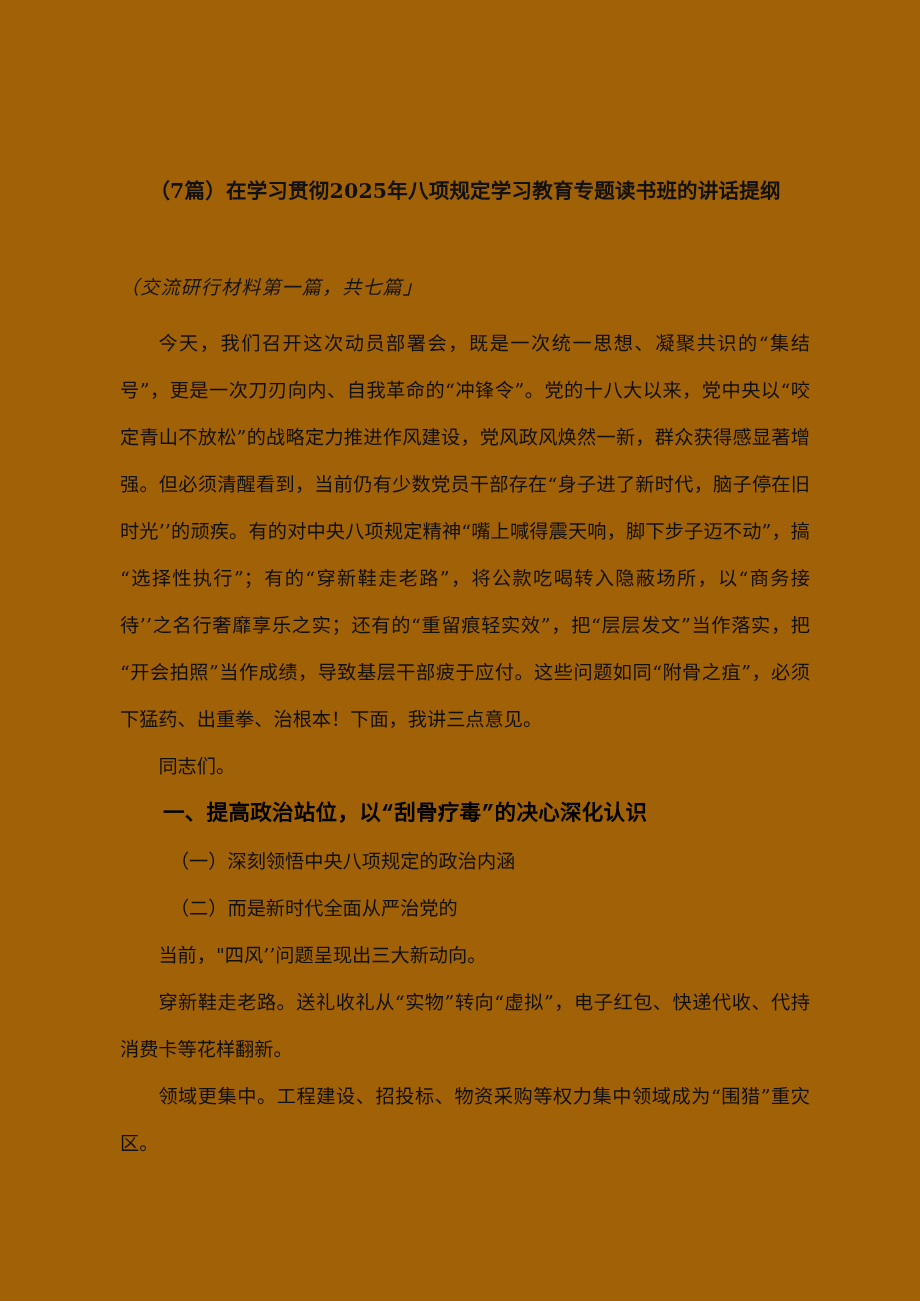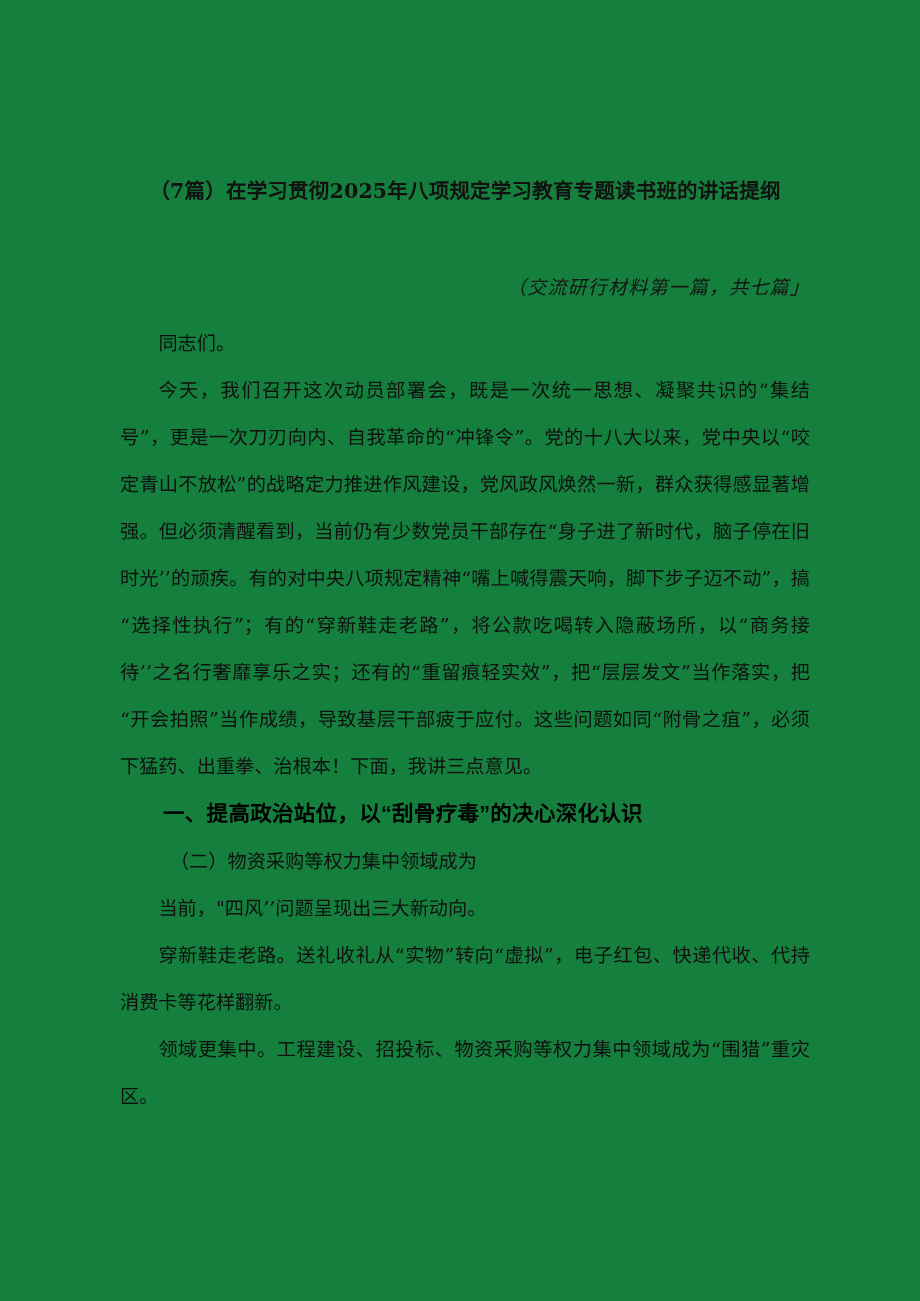--- a/index.html
+++ b/index.html
@@ -5,21 +5,21 @@
 <style>
   html, body {
     margin: 0;
     padding: 0;
     background: #ffffff;
   }
   .page {
     position: relative;
     width: 920px;
     height: 1301px;
-    background: #15803d;
+    background: #a16207;
     margin: 0 auto;
     overflow: hidden;
     color: #0d0d0d;
     font-family: "DejaVu Serif", "Liberation Serif", serif;
     -webkit-font-smoothing: antialiased;
   }
 
   
   .content {
     position: absolute;
@@ -41,21 +41,21 @@
     padding: 0 4px;
   }
 
   
   .doc-subtitle {
     font-family: "DejaVu Serif", "Liberation Serif", serif;
     font-style: italic;
     font-size: 19px;
     font-weight: 500;
     line-height: 30px;
-    text-align: right;
+    text-align: left;
     color: #151515;
     margin: 58px 0 0 0;
     letter-spacing: 1.2px;
   }
 
   
   .body-block {
     margin-top: 18px;
   }
   p.para {
@@ -66,21 +66,21 @@
     text-align: justify;
     text-justify: inter-character;
     text-indent: 2em;
     color: #101010;
     letter-spacing: 0px;
     word-break: break-all;
   }
 
   
   h2.h1-sec {
-    font-family: Liberation Sans, sans-serif;
+    font-family: Liberation Mono, monospace;
     font-size: 21.5px;
     font-weight: 700;
     line-height: 48px;
     margin: 0;
     text-indent: 2em;
     color: #000000;
     letter-spacing: 0.3px;
   }
 
   
@@ -98,23 +98,24 @@
 <body>
 
 <div class="page">
   <div class="content">
 
     <h1 class="doc-title">（7篇）在学习贯彻2025年八项规定学习教育专题读书班的讲话提纲</h1>
 
     <div class="doc-subtitle">（交流研行材料第一篇，共七篇」</div>
 
     <div class="body-block">
+        <p class="para">今天，我们召开这次动员部署会，既是一次统一思想、凝聚共识的“集结号”，更是一次刀刃向内、自我革命的“冲锋令”。党的十八大以来，党中央以“咬定青山不放松”的战略定力推进作风建设，党风政风焕然一新，群众获得感显著增强。但必须清醒看到，当前仍有少数党员干部存在“身子进了新时代，脑子停在旧时光’’的顽疾。有的对中央八项规定精神“嘴上喊得震天响，脚下步子迈不动”，搞“选择性执行”；有的“穿新鞋走老路”，将公款吃喝转入隐蔽场所，以“商务接待’’之名行奢靡享乐之实；还有的“重留痕轻实效”，把“层层发文”当作落实，把“开会拍照”当作成绩，导致基层干部疲于应付。这些问题如同“附骨之疽”，必须下猛药、出重拳、治根本！下面，我讲三点意见。</p>
         <p class="para">同志们。</p>
-        <p class="para">今天，我们召开这次动员部署会，既是一次统一思想、凝聚共识的“集结号”，更是一次刀刃向内、自我革命的“冲锋令”。党的十八大以来，党中央以“咬定青山不放松”的战略定力推进作风建设，党风政风焕然一新，群众获得感显著增强。但必须清醒看到，当前仍有少数党员干部存在“身子进了新时代，脑子停在旧时光’’的顽疾。有的对中央八项规定精神“嘴上喊得震天响，脚下步子迈不动”，搞“选择性执行”；有的“穿新鞋走老路”，将公款吃喝转入隐蔽场所，以“商务接待’’之名行奢靡享乐之实；还有的“重留痕轻实效”，把“层层发文”当作落实，把“开会拍照”当作成绩，导致基层干部疲于应付。这些问题如同“附骨之疽”，必须下猛药、出重拳、治根本！下面，我讲三点意见。</p>
         <h2 class="h1-sec">一、提高政治站位，以“刮骨疗毒”的决心深化认识</h2>
-        <h3 class="h2-sec">（二）物资采购等权力集中领域成为</h3>
+        <h3 class="h2-sec">（一）深刻领悟中央八项规定的政治内涵</h3>
+        <h3 class="h2-sec">（二）而是新时代全面从严治党的</h3>
         <p class="para">当前，"四风’’问题呈现出三大新动向。</p>
         <p class="para">穿新鞋走老路。送礼收礼从“实物”转向“虚拟”，电子红包、快递代收、代持消费卡等花样翻新。</p>
         <p class="para">领域更集中。工程建设、招投标、物资采购等权力集中领域成为“围猎”重灾区。</p>
       </div>
 
   </div>
 </div>
 
 </body></html>

